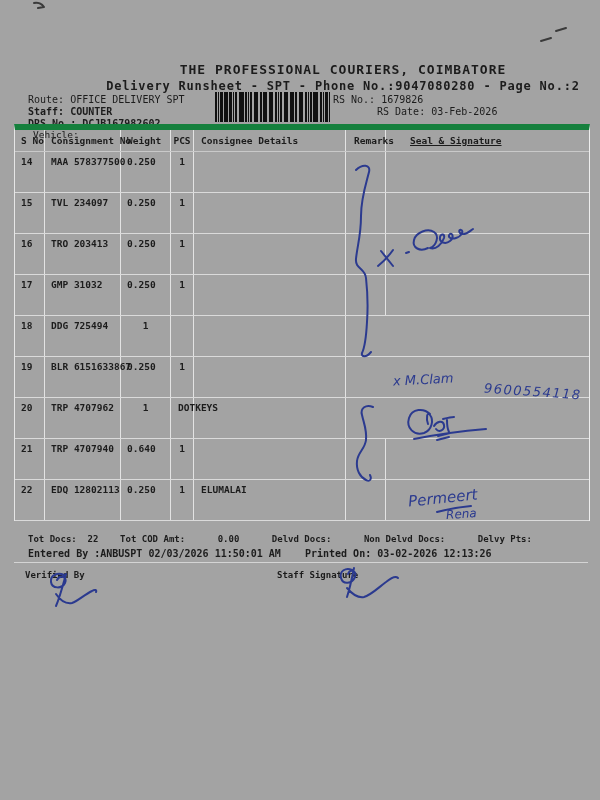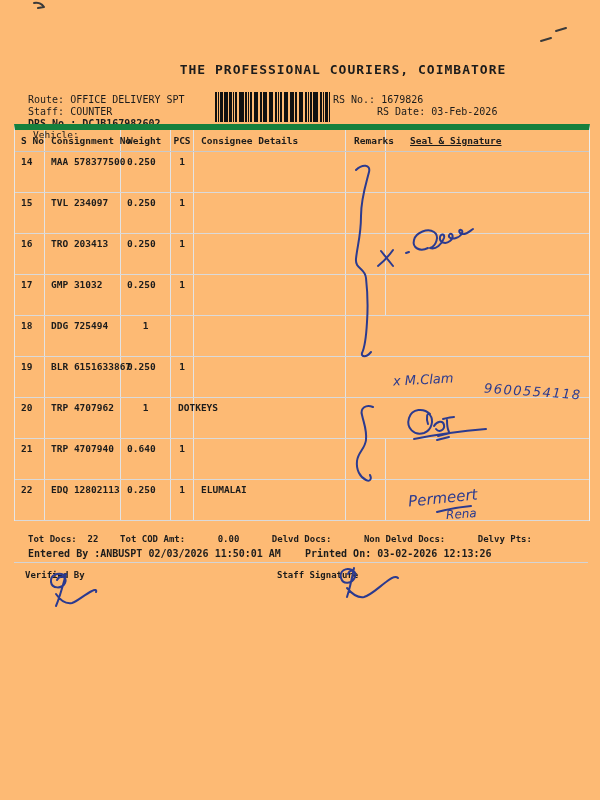--- a/index.html
+++ b/index.html
@@ -1,25 +1,25 @@
 <!DOCTYPE html>
 <html><head>
 <meta charset="utf-8">
 <style>
   html,body{margin:0;padding:0;background:#ffffff;}
-  #page{position:relative;width:600px;height:800px;background:#fdba74;overflow:hidden;
+  #page{position:relative;width:600px;height:800px;background:#a3a3a3;overflow:hidden;
         font-family:"DejaVu Sans Mono","Liberation Mono",monospace;color:#1c1c1c;}
   .abs{position:absolute;white-space:nowrap;}
   .pre{white-space:pre;}
 
   .title{left:86px;top:62px;width:514px;text-align:center;font-size:13px;font-weight:700;letter-spacing:1px;}
   .subtitle{left:86px;top:79px;width:514px;text-align:center;font-size:12px;font-weight:700;letter-spacing:0.8px;}
 
   .route{left:28px;top:94px;font-size:10px;}
-  .staff{left:28px;top:106px;font-size:10px;font-weight:400;}
+  .staff{left:28px;top:106px;font-size:10px;font-weight:700;}
   .drs{left:28px;top:118px;font-size:10px;font-weight:700;}
   .vehicle{left:33px;top:129px;font-size:9.5px;}
   .rsno{left:333px;top:94px;font-size:10px;}
   .rsdate{left:333px;top:106px;font-size:10px;margin-left:44px;}
 
   .barcode{left:215px;top:92px;width:115px;height:30px;
     background-image:
       repeating-linear-gradient(90deg,#101010 0 2px,rgba(0,0,0,0) 2px 5px),
       repeating-linear-gradient(90deg,#101010 0 1px,rgba(0,0,0,0) 1px 7px),
       repeating-linear-gradient(90deg,#101010 0 1px,rgba(0,0,0,0) 1px 3px);}
@@ -56,20 +56,21 @@
   svg.inklayer{position:absolute;left:0;top:0;pointer-events:none;}
   .ink{fill:none;stroke:#2b3a8f;stroke-width:2;stroke-linecap:round;stroke-linejoin:round;}
   .pencil{fill:none;stroke:#3a3a3a;stroke-width:2;stroke-linecap:round;}
 </style>
 </head>
 <body>
 
 <div id="page">
 
   <div class="abs title">THE PROFESSIONAL COURIERS, COIMBATORE</div>
+  <div class="abs subtitle">Delivery Runsheet - SPT - Phone No.:9047080280 - Page No.:2</div>
 
   <div class="abs route">Route: OFFICE DELIVERY SPT</div>
   <div class="abs staff">Staff: COUNTER</div>
   <div class="abs drs">DRS No.: DCJB167982602</div>
   <div class="abs vehicle">Vehicle:</div>
   <div class="abs barcode"></div>
   <div class="abs rsno">RS No.: 1679826</div>
   <div class="abs rsdate">RS Date: 03-Feb-2026</div>
 
   <div class="abs tablewrap">

